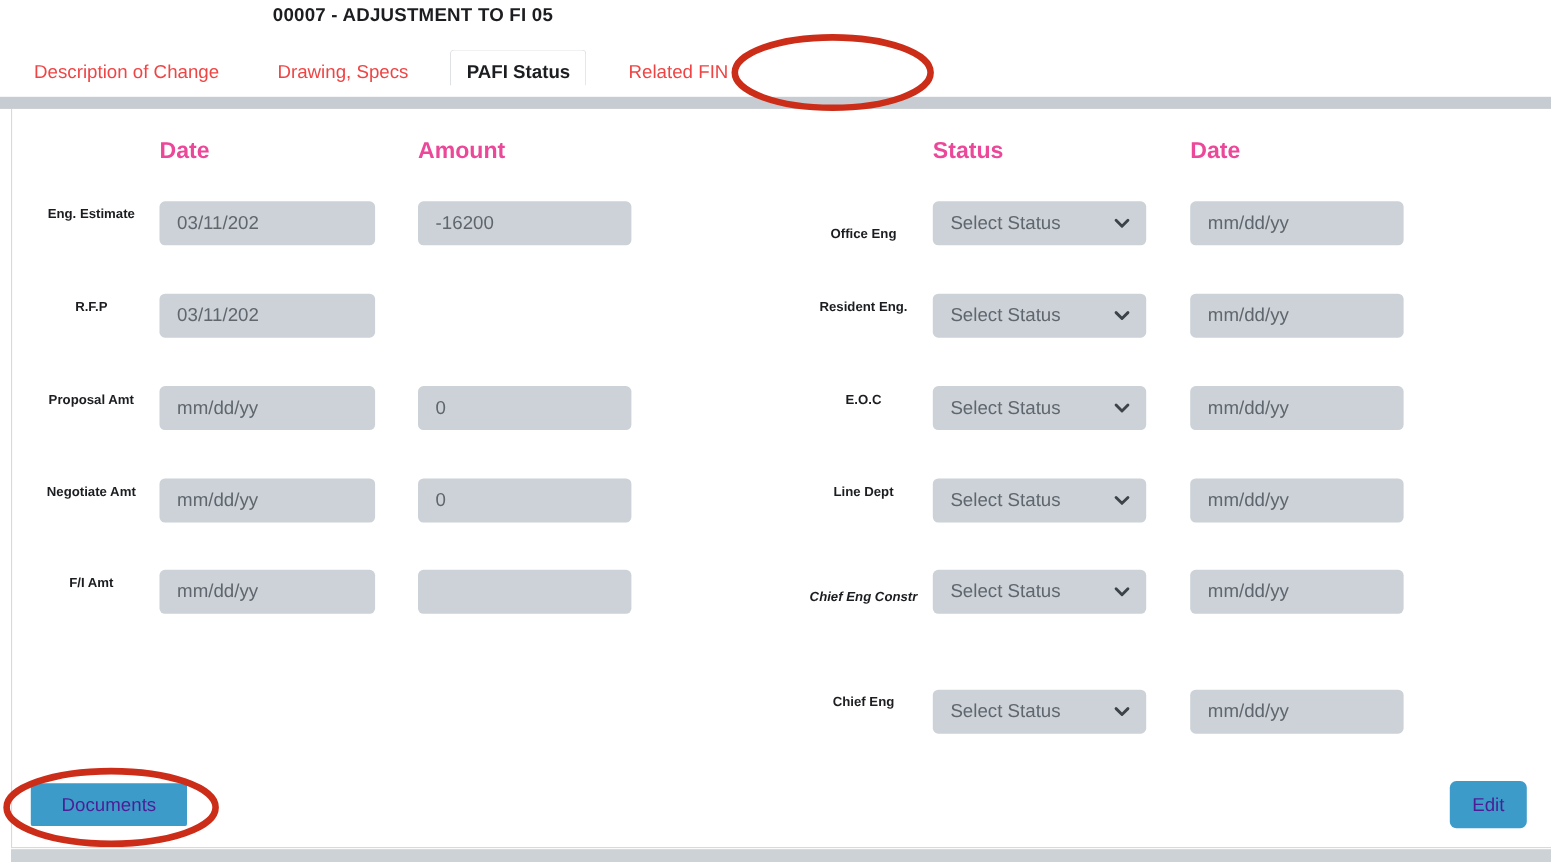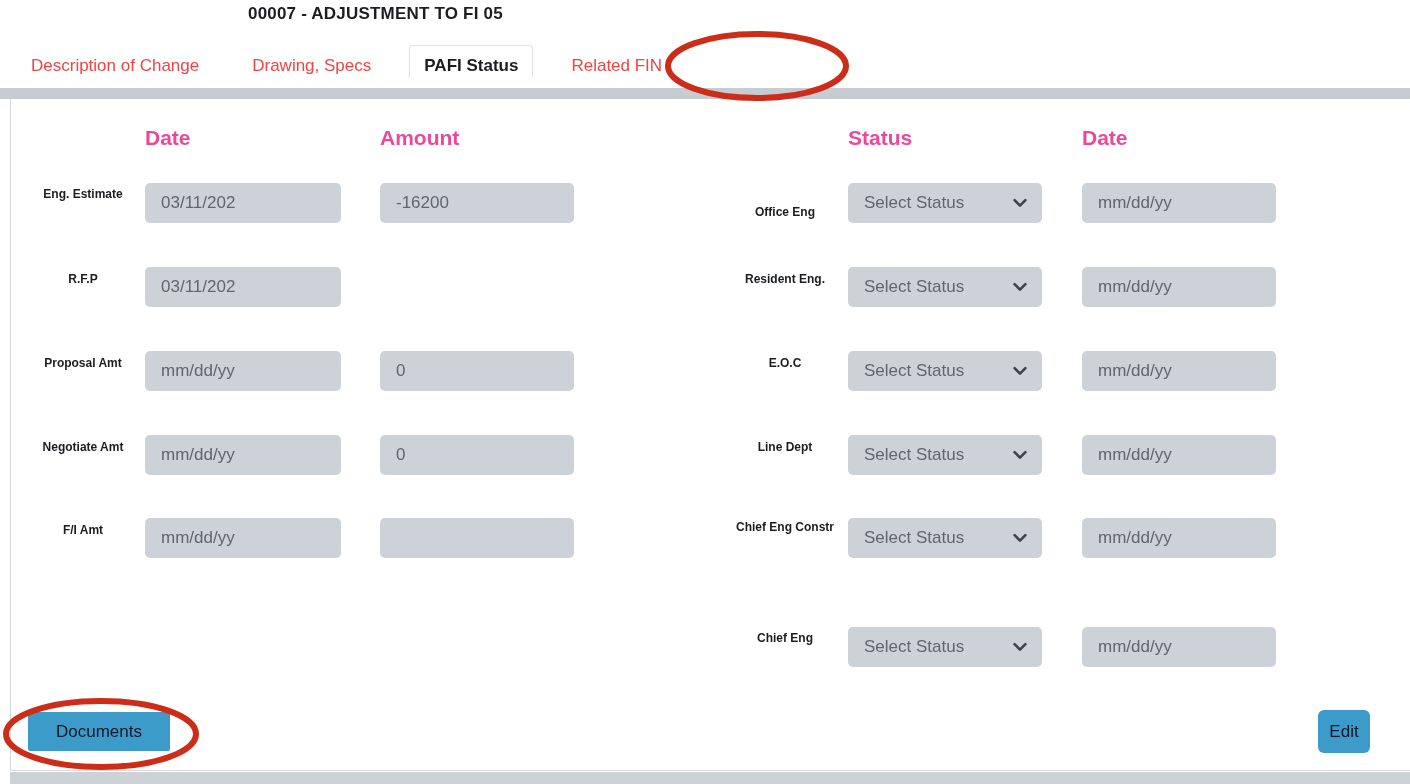--- a/index.html
+++ b/index.html
@@ -147,40 +147,40 @@
     flex: none;
     color: #3c4349;
     display: block;
   }
   .field-text { color: #5f666d; }
 
   
   .btn {
     position: absolute;
     background: #3d9bc9;
-    color: #0f172a;
+    color: #4c1d95;
     font-size: 17px;
     display: flex;
     align-items: center;
     justify-content: center;
     cursor: pointer;
     border: none;
     font-family: "Liberation Sans", sans-serif;
   }
   .btn-documents {
     left: 28px;
     top: 712px;
     width: 142px;
     height: 39px;
     border-radius: 2px;
   }
   .btn-edit {
     left: 1318px;
     top: 710px;
-    width: 52px;
+    width: 70px;
     height: 43px;
     border-radius: 6px;
   }
 
   
   .annotation {
     position: absolute;
     pointer-events: none;
     z-index: 20;
   }
@@ -282,21 +282,21 @@
     <div class="row-label right" style="top: 435px;">Line Dept</div>
     <div class="field status-sel" style="top: 435px;">
       <span class="field-text">Select Status</span>
       <svg class="chev" viewBox="0 0 16 16">
         <path d="M2.6 5.2 L8 10.6 L13.4 5.2" fill="none" stroke="currentColor" stroke-width="2.6" stroke-linecap="round" stroke-linejoin="round"></path>
       </svg>
     </div>
     <div class="field date-right" style="top: 435px;">
       <span class="field-text">mm/dd/yy</span>
     </div>
-    <div class="row-label right" style="top: 515px;">Chief Eng Constr</div>
+    <div class="row-label right" style="top: 530px; font-style: italic;">Chief Eng Constr</div>
     <div class="field status-sel" style="top: 518px;">
       <span class="field-text">Select Status</span>
       <svg class="chev" viewBox="0 0 16 16">
         <path d="M2.6 5.2 L8 10.6 L13.4 5.2" fill="none" stroke="currentColor" stroke-width="2.6" stroke-linecap="round" stroke-linejoin="round"></path>
       </svg>
     </div>
     <div class="field date-right" style="top: 518px;">
       <span class="field-text">mm/dd/yy</span>
     </div>
     <div class="row-label right" style="top: 626px;">Chief Eng</div>

